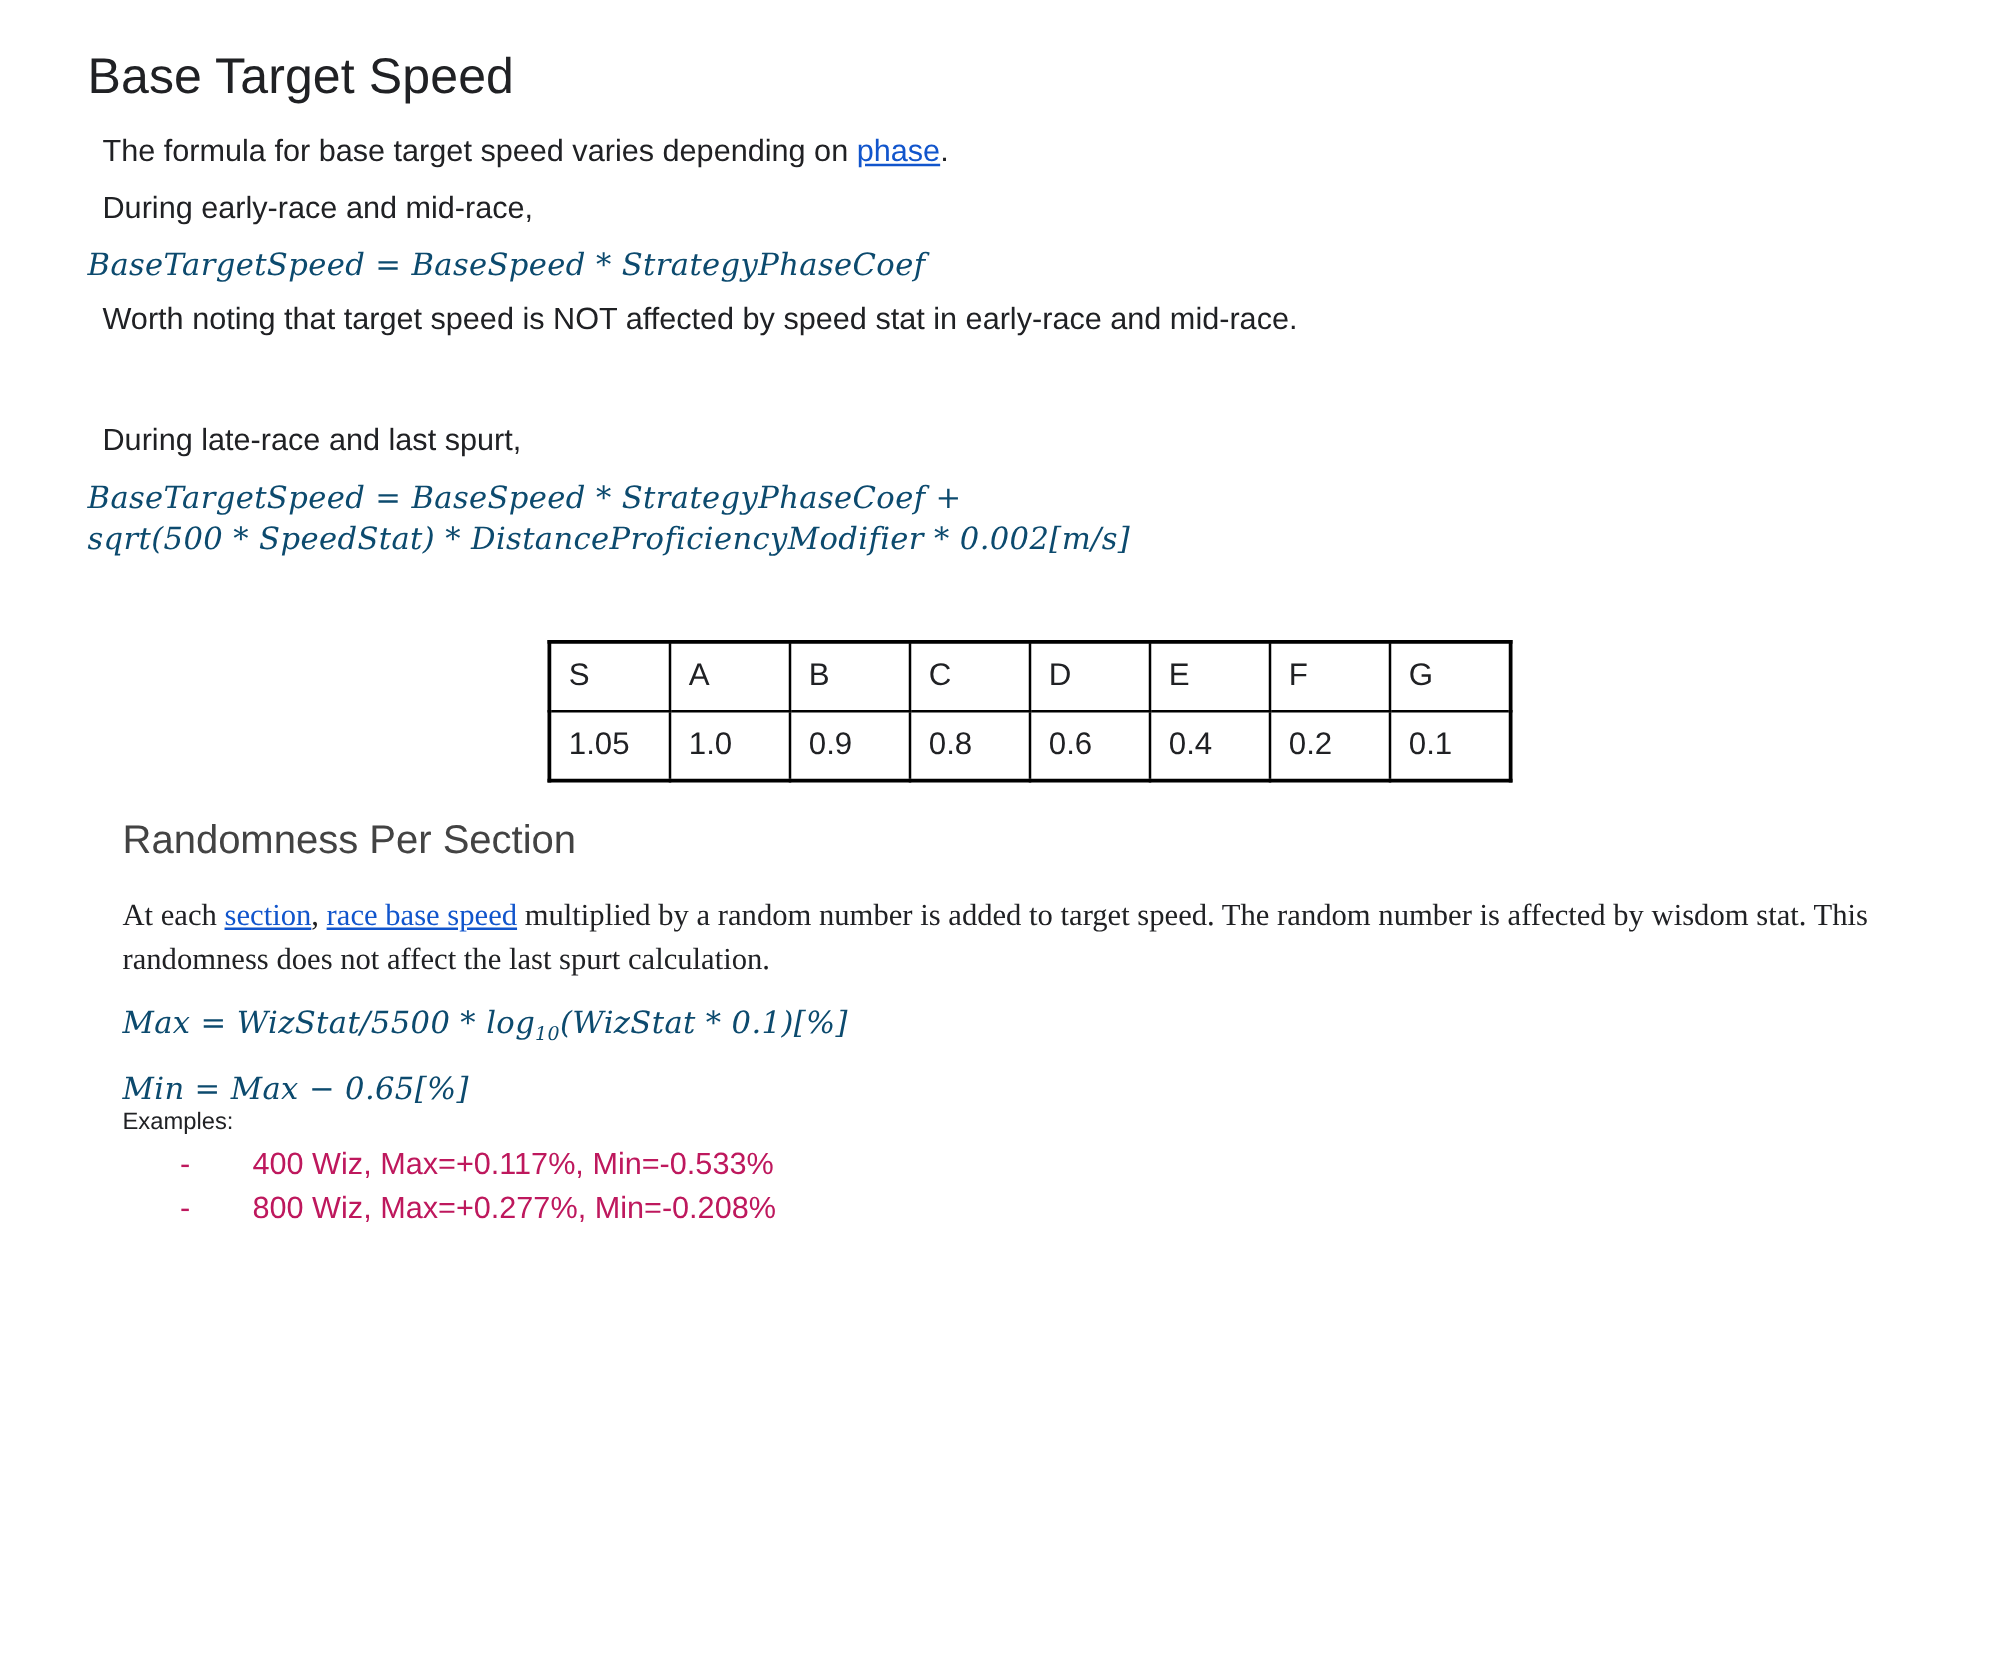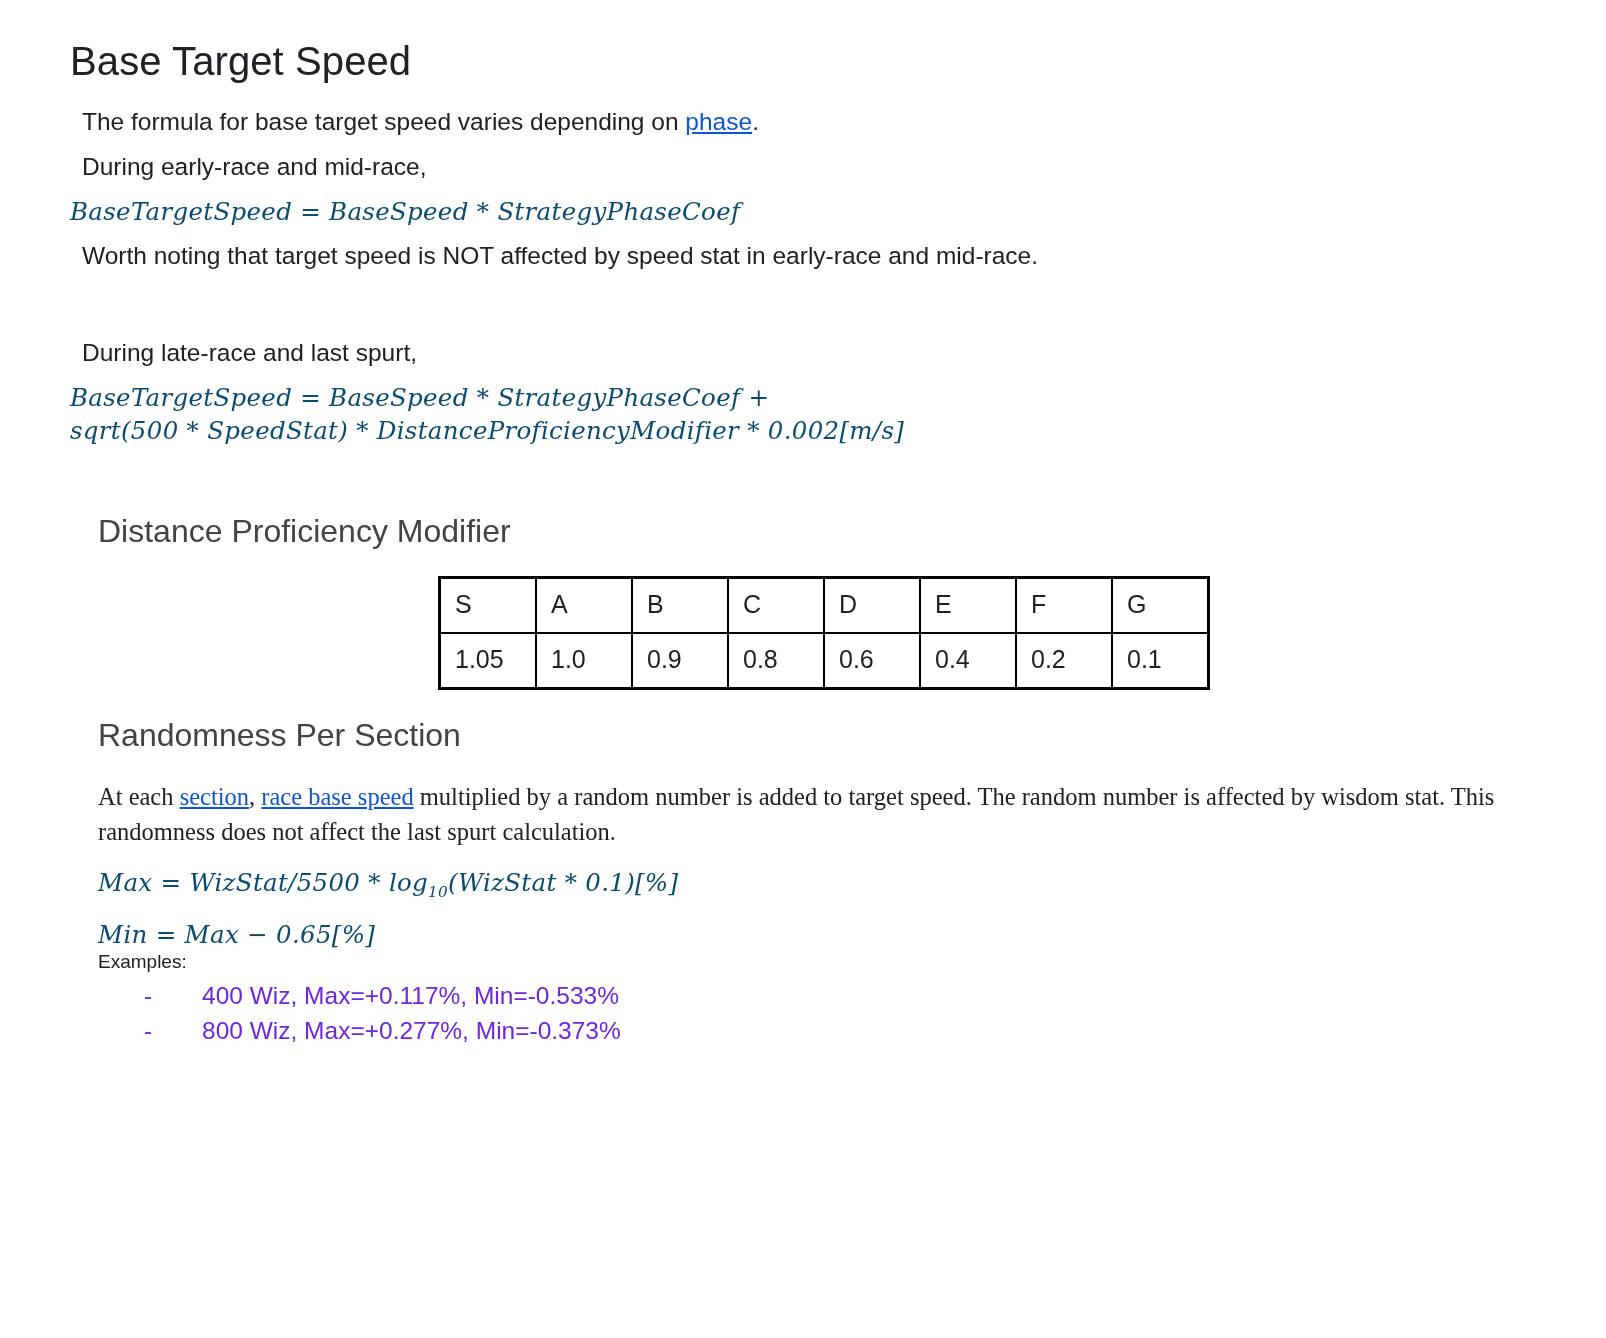--- a/index.html
+++ b/index.html
@@ -91,21 +91,21 @@
     margin: 0;
   }
   ul.examples {
     list-style: none;
     margin: 6px 0 0 0;
     padding: 0 0 0 46px;
   }
   ul.examples li {
     font-size: 24.5px;
     line-height: 1.42;
-    color: #6d28d9;
+    color: #be185d;
     position: relative;
     padding-left: 58px;
   }
   ul.examples li::before {
     content: "-";
     position: absolute;
     left: 0;
     top: 0;
   }
   sub.sub {
@@ -133,21 +133,20 @@
   <div class="spacer-lg"></div>
 
   <p class="para">During late-race and last spurt,</p>
 
   <p class="math">BaseTargetSpeed = BaseSpeed * StrategyPhaseCoef +</p>
   <p class="math">sqrt(500 * SpeedStat) * DistanceProficiencyModifier * 0.002[m/s]</p>
 
   <div class="spacer-xl"></div>
 
   <div class="indent">
-    <h2 class="section-title">Distance Proficiency Modifier</h2>
 
     <table class="dpm">
       <tbody>
         <tr>
           <td class="grade">S</td>
           <td class="grade">A</td>
           <td class="grade">B</td>
           <td class="grade">C</td>
           <td class="grade">D</td>
           <td class="grade">E</td>
@@ -174,17 +173,17 @@
     <p class="body-text"><span>At each </span><a class="link" href="#">section</a><span>, </span><a class="link" href="#">race base speed</a><span> multiplied by a random number is added to target speed. The random number is affected by wisdom stat. This randomness does not affect the last spurt calculation.</span></p>
 
     <p class="math math-block"><span>Max = WizStat/5500 * log</span><sub class="sub">10</sub><span>(WizStat * 0.1)[%]</span></p>
 
     <p class="math math-block">Min = Max − 0.65[%]</p>
 
     <p class="examples-label">Examples:</p>
 
     <ul class="examples">
       <li>400 Wiz, Max=+0.117%, Min=-0.533%</li>
-      <li>800 Wiz, Max=+0.277%, Min=-0.373%</li>
+      <li>800 Wiz, Max=+0.277%, Min=-0.208%</li>
     </ul>
   </div>
 
 </div>
 
 </body></html>

